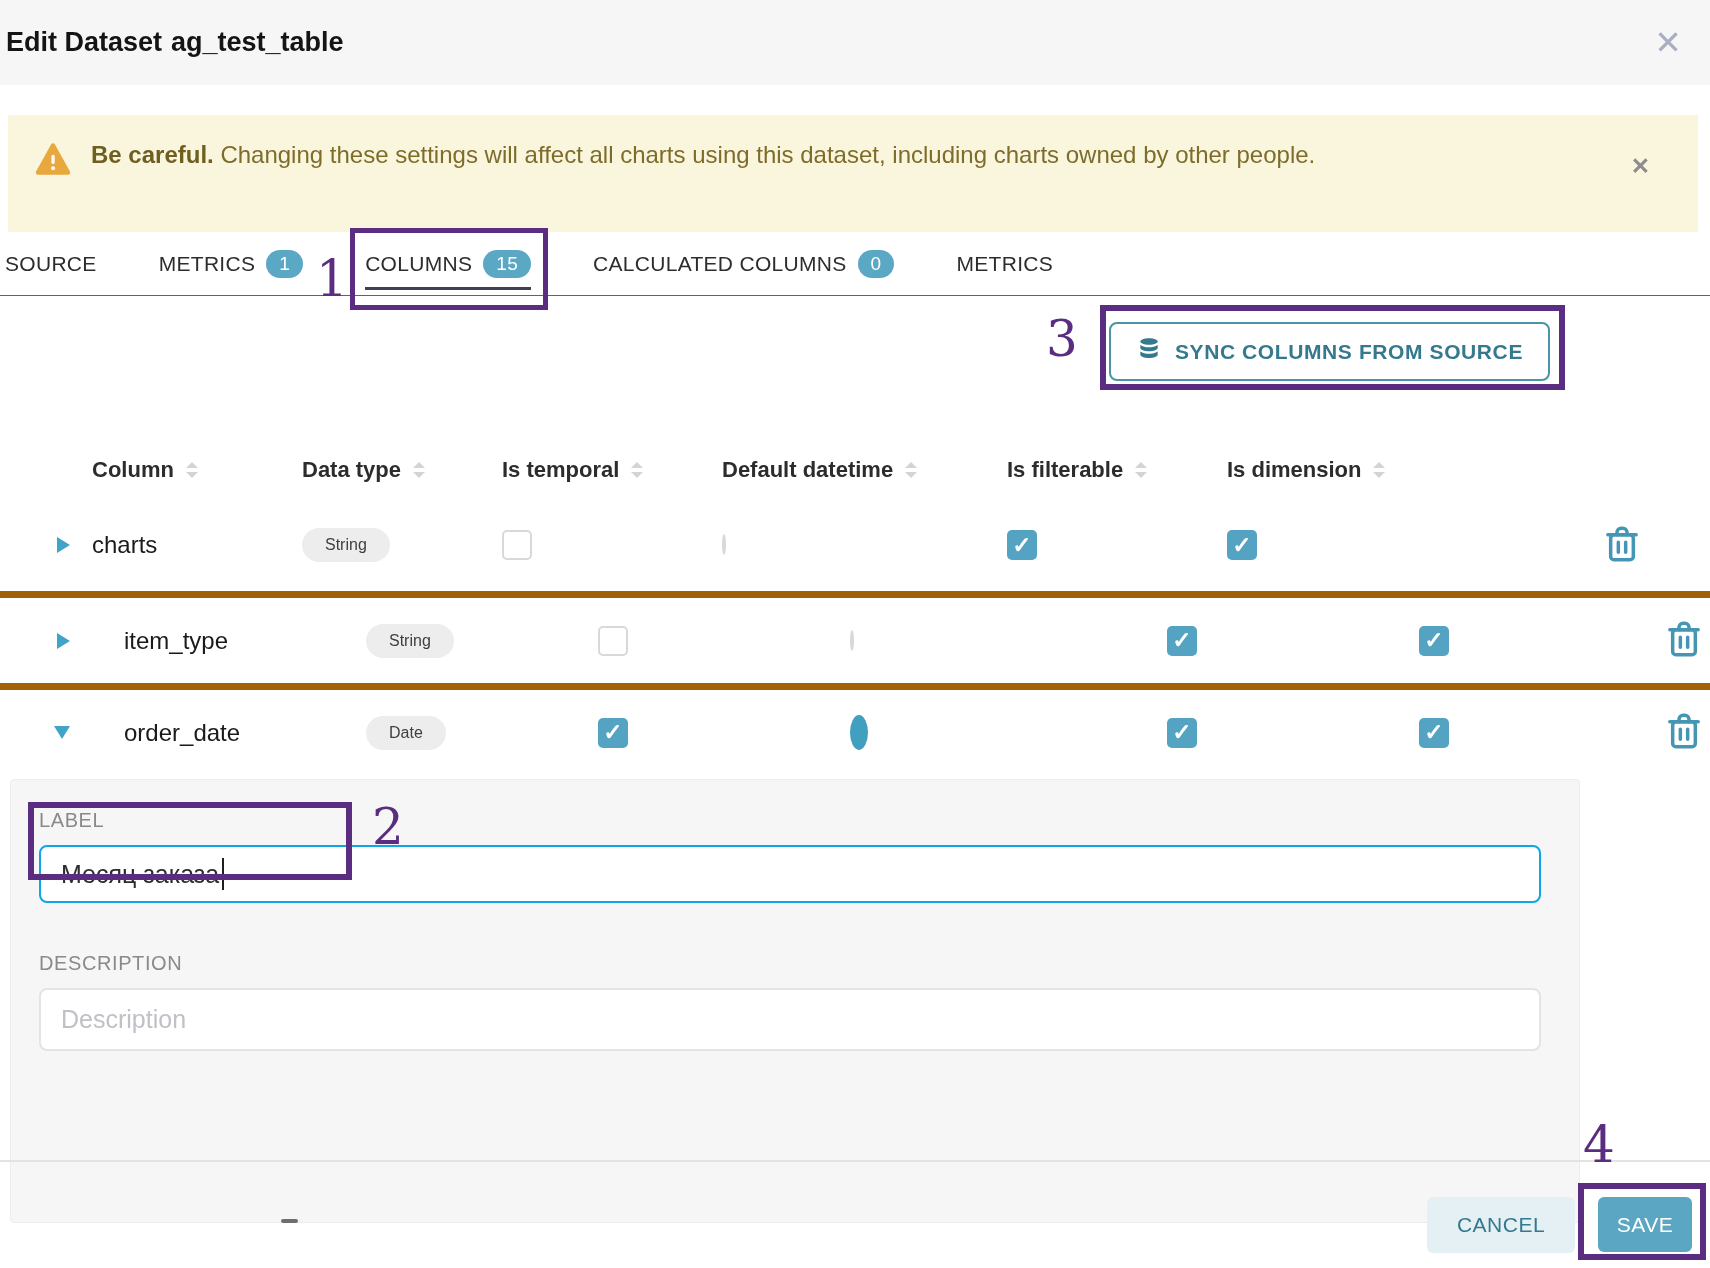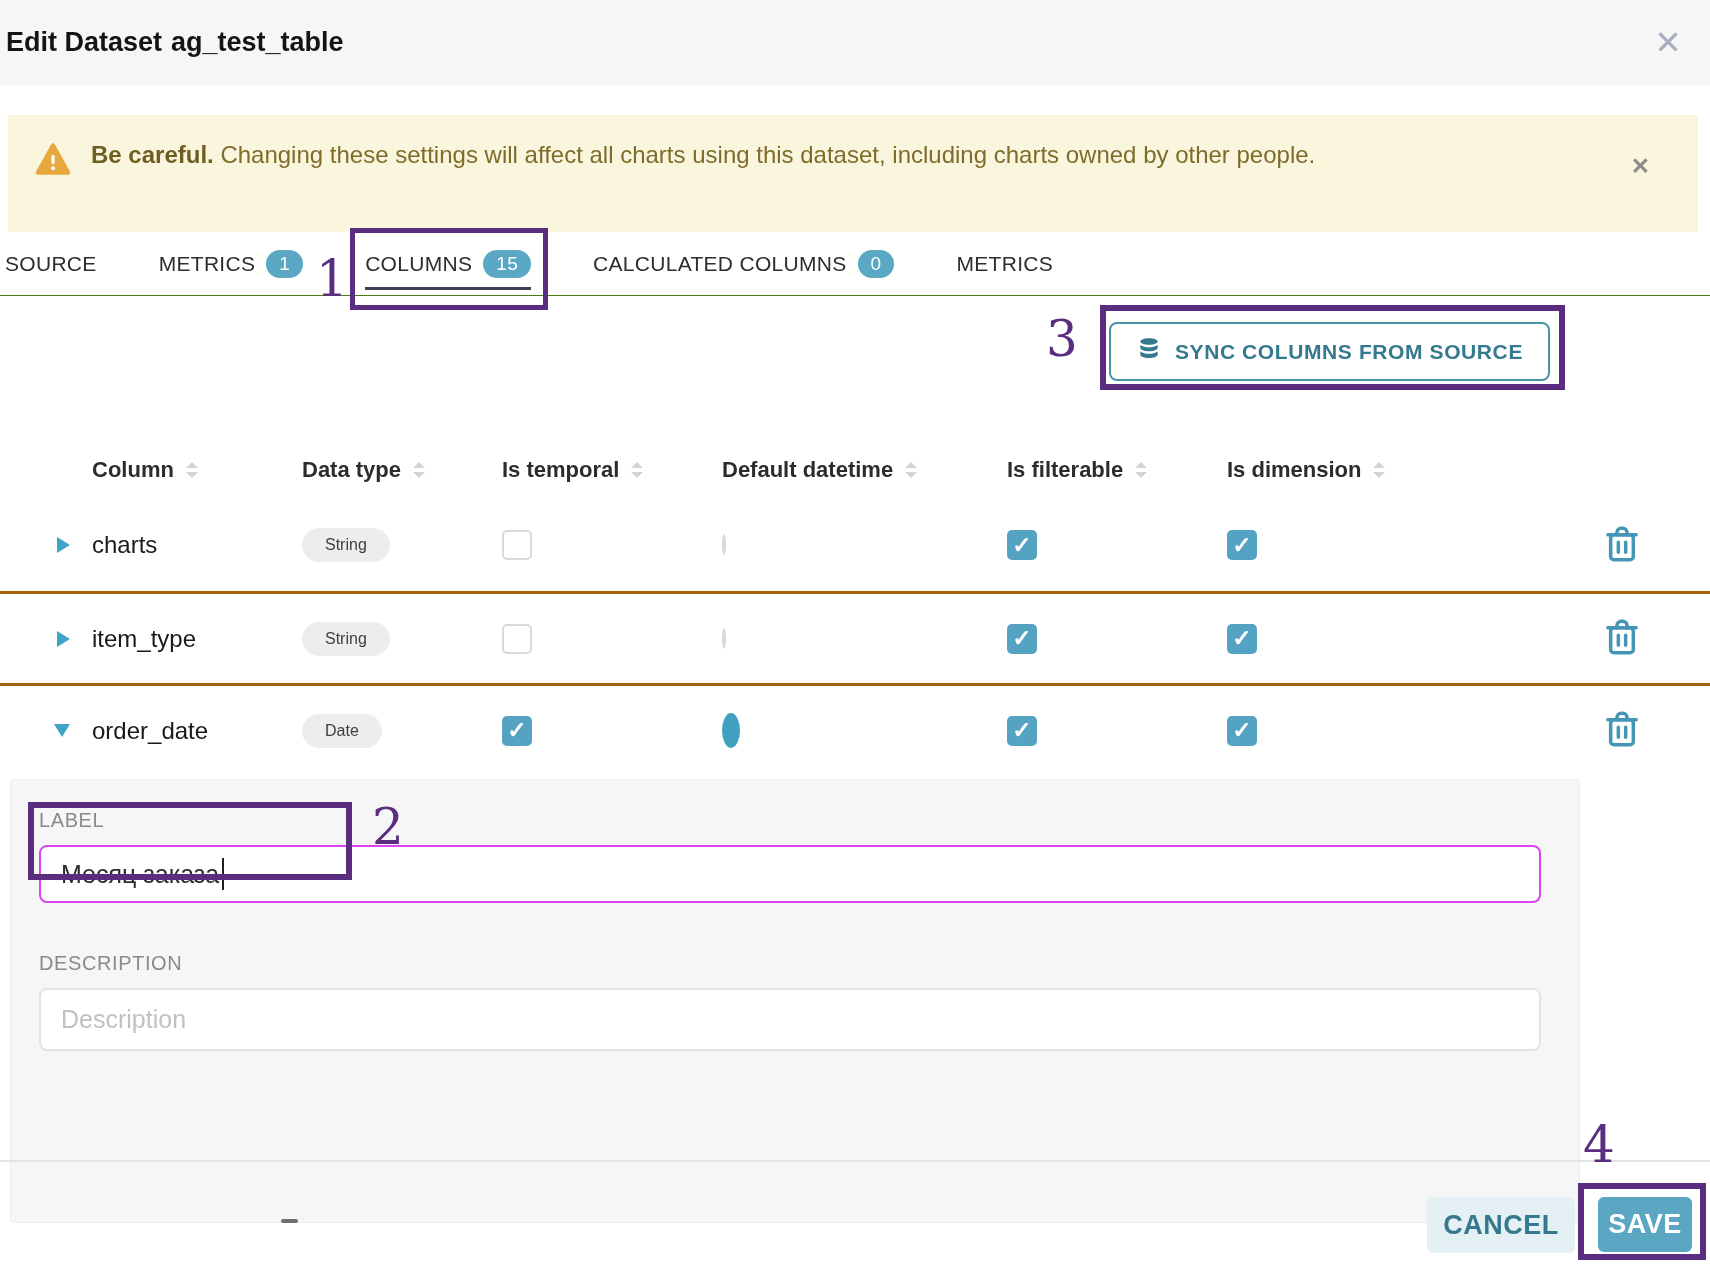--- a/index.html
+++ b/index.html
@@ -37,51 +37,51 @@
   
   .grid-cols { display:grid; grid-template-columns:85px 210px 200px 220px 285px 220px 220px auto; align-items:center; }
   .thead { height:58px; margin-top:46px; }
   .th { display:flex; align-items:center; gap:12px; font-size:22px; font-weight:bold; color:#2c2c2c; padding-left:7px; }
   .sort { display:flex; flex-direction:column; gap:4px; cursor:pointer; }
   .sort i { display:block; width:0; height:0; border-left:6px solid transparent; border-right:6px solid transparent; }
   .sort .up { border-bottom:6px solid #d4d4d4; }
   .sort .dn { border-top:6px solid #d4d4d4; }
 
   .row { height:92px; }
-  .row + .row { border-top:3px solid #a16207; }
+  .row + .row { border-top:7px solid #a16207;gap:32px; }
   .cell-caret { display:flex; justify-content:flex-end; padding-right:15px; }
   .caret { width:0; height:0; border-left:13px solid #41a3c7; border-top:8px solid transparent; border-bottom:8px solid transparent; cursor:pointer; }
   .caret.expanded { border-left:8px solid transparent; border-right:8px solid transparent; border-top:13px solid #41a3c7; border-bottom:none; }
   .col-name { font-size:24px; color:#1a1a1a; padding-left:7px; }
   .pill { display:inline-block; justify-self:start; margin-left:7px; background:#ededed; color:#3f3f3f; font-size:16px; padding:8px 23px; border-radius:22px; }
   .checkbox { width:30px; height:30px; margin-left:7px; border:2px solid #d9d9d9; border-radius:5px; background:#fff;
     display:flex; align-items:center; justify-content:center; cursor:pointer; }
   .checkbox.checked { border:none; background:#55a3c2; }
   .checkbox.checked::after { content:"✓"; color:#fff; font-size:23px; font-weight:bold; }
   .radio { width:28px; height:28px; margin-left:7px; border:2px solid #d9d9d9; border-radius:50%; background:#fff; cursor:pointer; }
   .radio.checked { border:9px solid #41a0bf; }
   .cell-actions { display:flex; justify-content:flex-end; padding-right:68px; }
   .trash-btn { background:none; border:none; cursor:pointer; }
 
   
   .panel { position:relative; margin:4px 130px 0 10px; height:444px; background:#f6f6f6; border:1px solid #ededed; border-radius:4px; padding:29px 0 0 28px; }
   .field-caption { font-size:20px; color:#8a8a8a; letter-spacing:.6px; }
-  .label-input { margin-top:13px; width:1502px; height:58px; background:#fff; border:2px solid #d946ef; border-radius:8px;
+  .label-input { margin-top:13px; width:1502px; height:58px; background:#fff; border:2px solid #0ea5e9; border-radius:8px;
     display:flex; align-items:center; padding-left:20px; font-size:25px; color:#2d2d2d; cursor:text; }
   .text-cursor { width:2px; height:32px; background:#1f1f1f; margin-left:3px; }
   .desc-caption { margin-top:49px; }
   .desc-input { margin-top:13px; width:1502px; height:63px; background:#fff; border:2px solid #e3e3e8; border-radius:8px;
     padding-left:20px; font-size:25px; color:#2d2d2d; font-family:"Liberation Sans", sans-serif; }
   .desc-input::placeholder { color:#c0c0c6; }
   .artifact { position:absolute; left:270px; bottom:-1px; width:17px; height:4px; background:#6e6e6e; border-radius:2px; }
 
   
   .footer-divider { position:absolute; left:0; top:1160px; width:1710px; height:2px; background:#e3e3e3; }
   .footer { position:absolute; top:1197px; right:18px; display:flex; gap:23px; }
-  .btn { border:none; border-radius:6px; font-family:"Liberation Sans", sans-serif; font-size:27px; font-weight:bold; letter-spacing:.5px; cursor:pointer; }
+  .btn { border:none; border-radius:6px; font-family:"Liberation Sans", sans-serif; font-size:21px; font-weight:normal; letter-spacing:.5px; cursor:pointer; }
   .btn-cancel { width:148px; height:56px; background:#e4f0f3; color:#35798f; }
   .btn-save { width:94px; height:55px; background:#5ba6c3; color:#fff; }
 
   
   .ann-box { position:absolute; border:6px solid #5a2d81; pointer-events:none; }
   #ann1 { left:350px; top:228px; width:198px; height:82px; border-width:5px; }
   #ann2 { left:28px;  top:802px; width:324px; height:78px; }
   #ann3 { left:1100px; top:305px; width:465px; height:85px; }
   #ann4 { left:1578px; top:1183px; width:128px; height:77px; }
   .ann-num { position:absolute; font-family:"DejaVu Serif", serif; font-size:50px; color:#5a2d81; pointer-events:none; }

